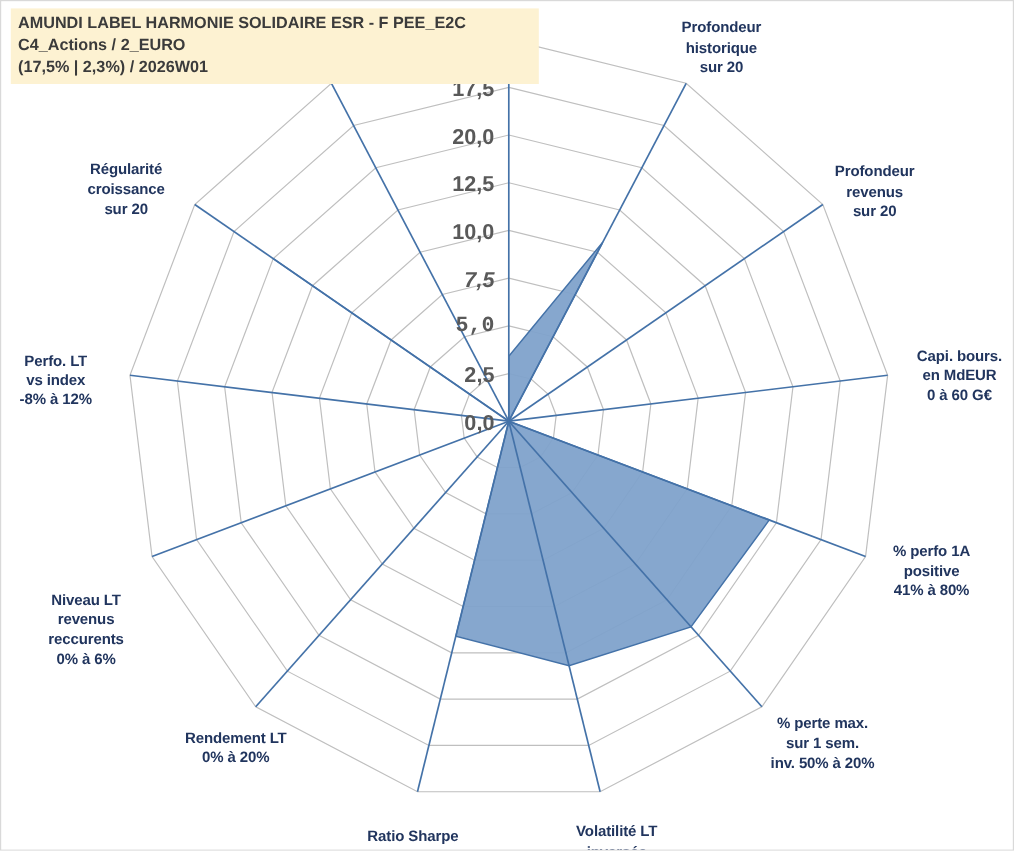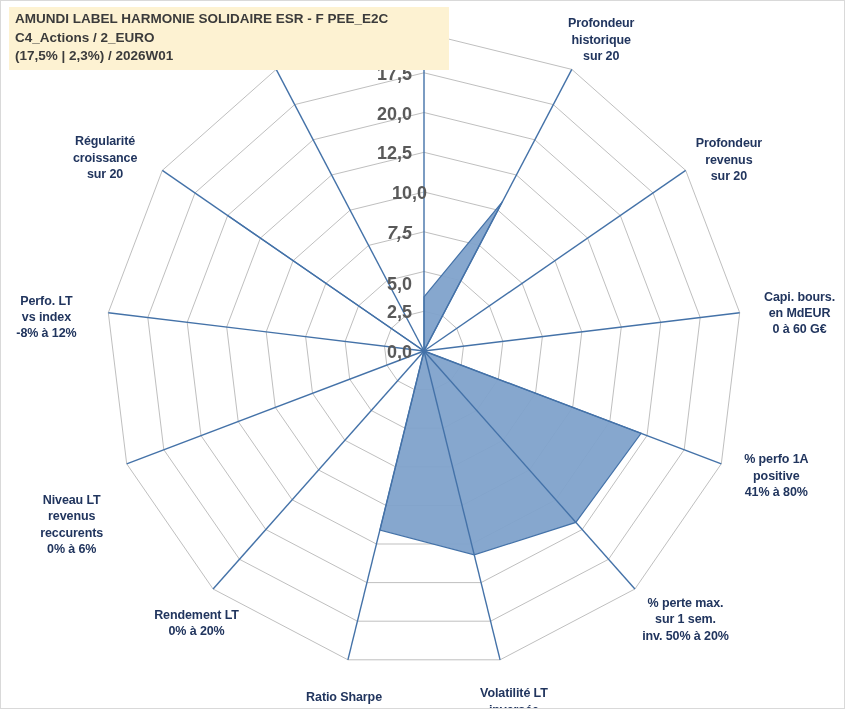--- a/index.html
+++ b/index.html
@@ -148,22 +148,22 @@
       <div class="label" style="width: 130px; left: 39.1234px; top: 132.266px;">Régularité
 croissance
 sur 20</div>
       <div class="label" style="width: 130px; left: 184.782px; top: 6.25769px;">Z-score
 10 sem.
 inv. 2 à -2</div>
     </div>
   <div id="ticks-layer">
       <div class="tick" style="left: 365px; top: 341px;">0,0</div>
       <div class="tick" style="left: 365px; top: 301.25px;">2,5</div>
-      <div class="tick" style="left: 365px; top: 273px;">5,0</div>
+      <div class="tick" style="left: 365px; top: 261px; font-family: Liberation Mono, monospace;">5,0</div>
       <div class="tick" style="left: 365px; top: 221.75px; font-style: italic;">7,5</div>
-      <div class="tick" style="left: 380px; top: 182px;">10,0</div>
+      <div class="tick" style="left: 365px; top: 182px;">10,0</div>
       <div class="tick" style="left: 365px; top: 142.25px;">12,5</div>
       <div class="tick" style="left: 365px; top: 102.5px;">20,0</div>
       <div class="tick" style="left: 365px; top: 62.75px;">17,5</div>
       <div class="tick" style="left: 365px; top: 23px;">20,0</div>
     </div>
 
 </div>
 
 </body></html>

